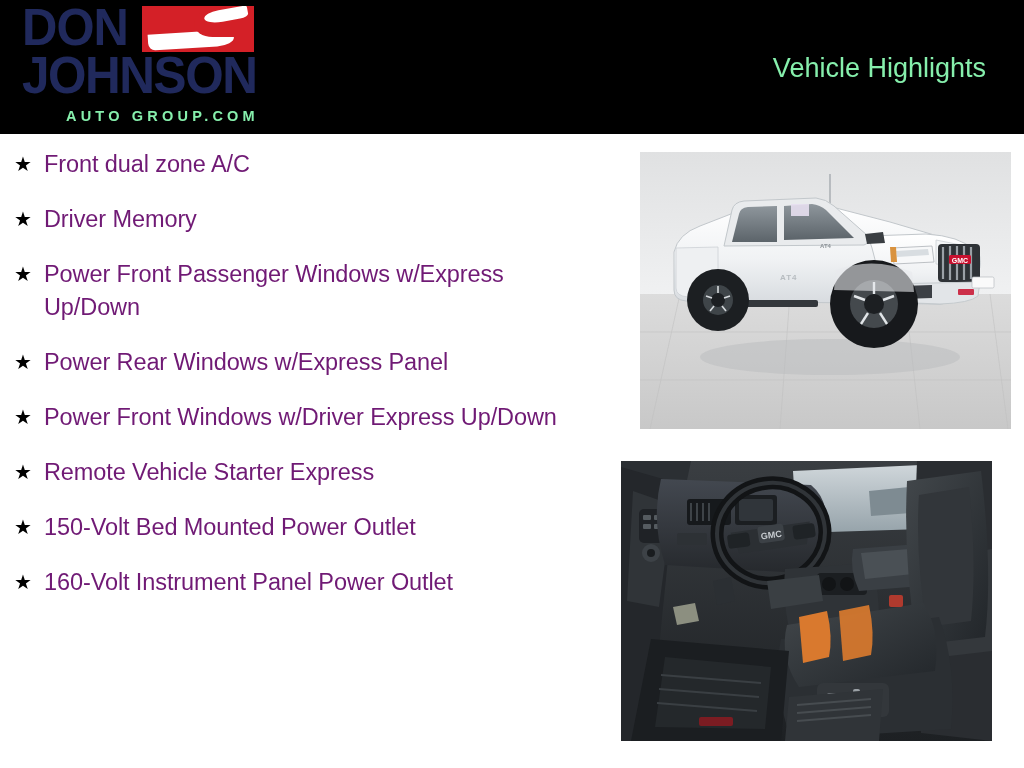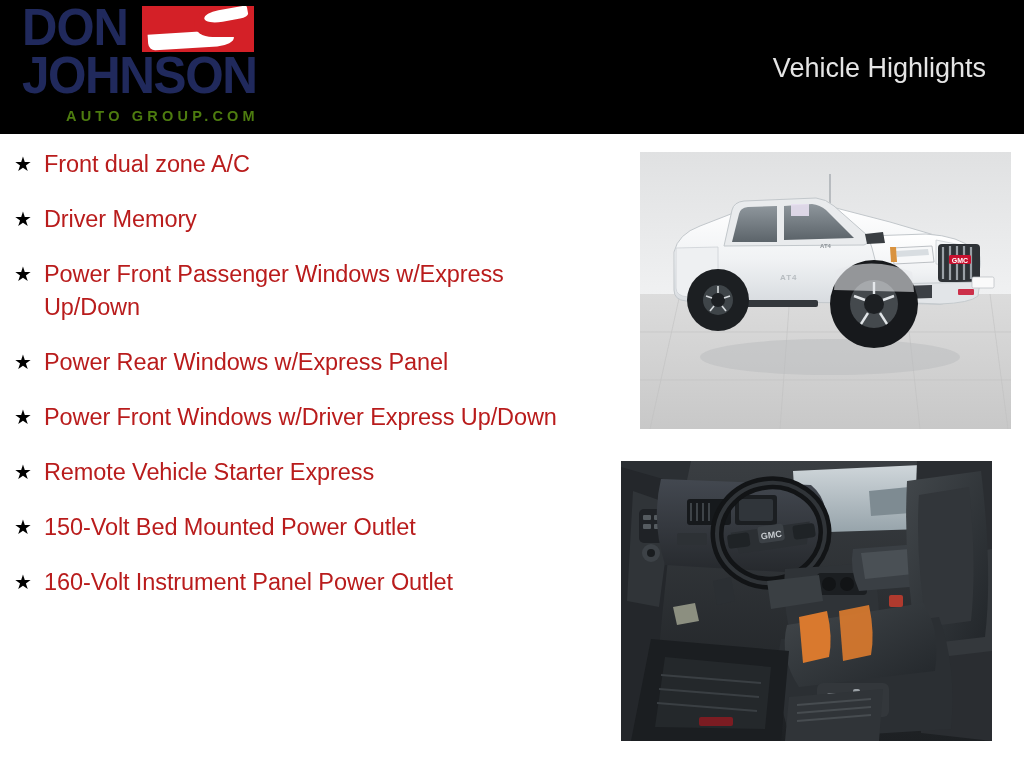--- a/index.html
+++ b/index.html
@@ -51,44 +51,44 @@
   }
   .logo-johnson {
     position:absolute; left:0; top:46px;
     font-size:51px; font-weight:bold; letter-spacing:-1.5px;
     color:#20295c; line-height:52px;
     transform:scaleX(0.97); transform-origin:left center;
   }
   .logo-tagline {
     position:absolute; left:44px; top:104px;
     font-size:14.5px; font-weight:bold; letter-spacing:4.2px;
-    color:#4d7c0f; line-height:16px;text-align:center;
+    color:#86efac; line-height:16px;text-align:center;
   }
   .header-title {
     position:absolute; right:38px; top:52px;
-    font-size:27px; color:#e5e5e5; line-height:32px;
+    font-size:27px; color:#86efac; line-height:32px;
     white-space:nowrap;
   }
 
   
   .features {
     position:absolute; left:14px; top:148px; width:590px;
   }
   .feature-item {
     display:flex; align-items:flex-start;
     margin-bottom:22px;
   }
   .feature-bullet {
     flex:0 0 auto; width:30px;
     font-size:20px; color:#000; line-height:33px;
     text-align:left;
   }
   .feature-text {
     flex:1 1 auto;
-    font-size:23.5px; color:#b91c1c; line-height:33px;
+    font-size:23.5px; color:#701a75; line-height:33px;
     letter-spacing:-0.1px;
   }
 
   
   .photo {
     position:absolute; overflow:hidden; background:#fff;
   }
   #photo-exterior { left:621px; top:152px; width:371px; height:277px;margin-left:19px; }
   #photo-interior { left:621px; top:461px; width:371px; height:280px; }
   .photo svg { display:block; width:100%; height:100%; }

